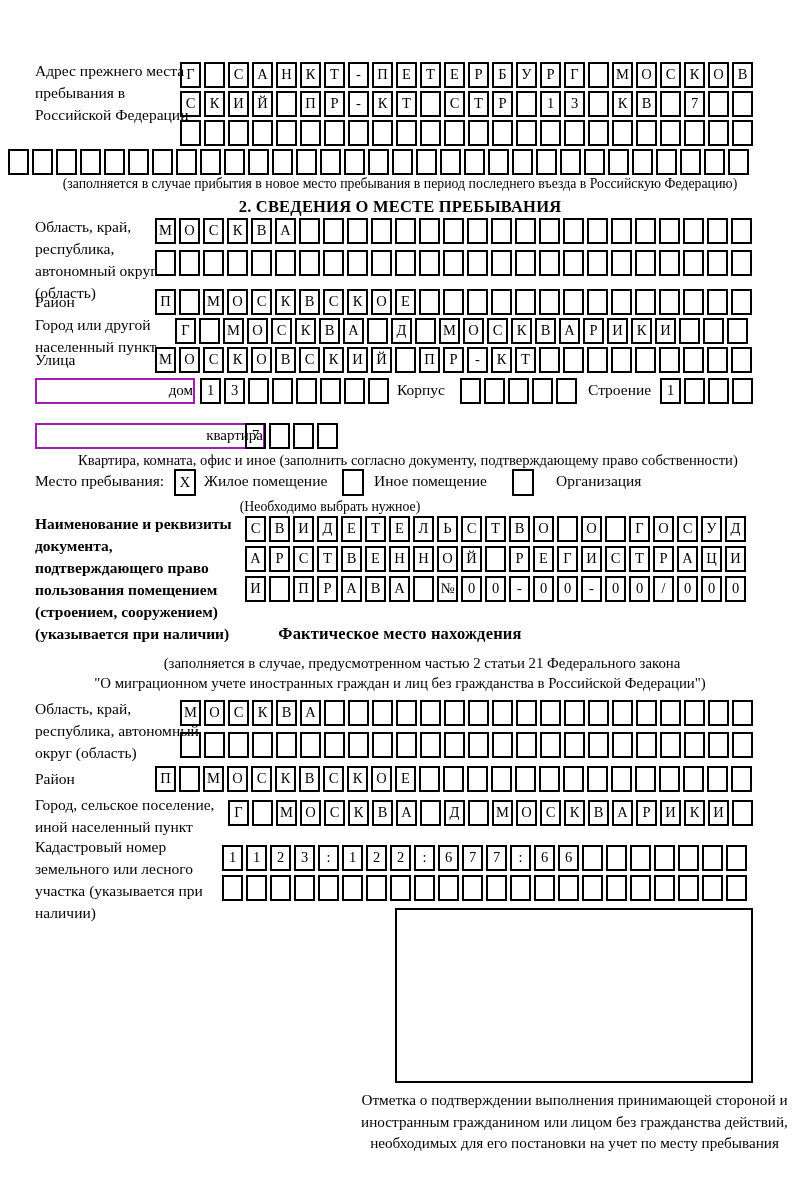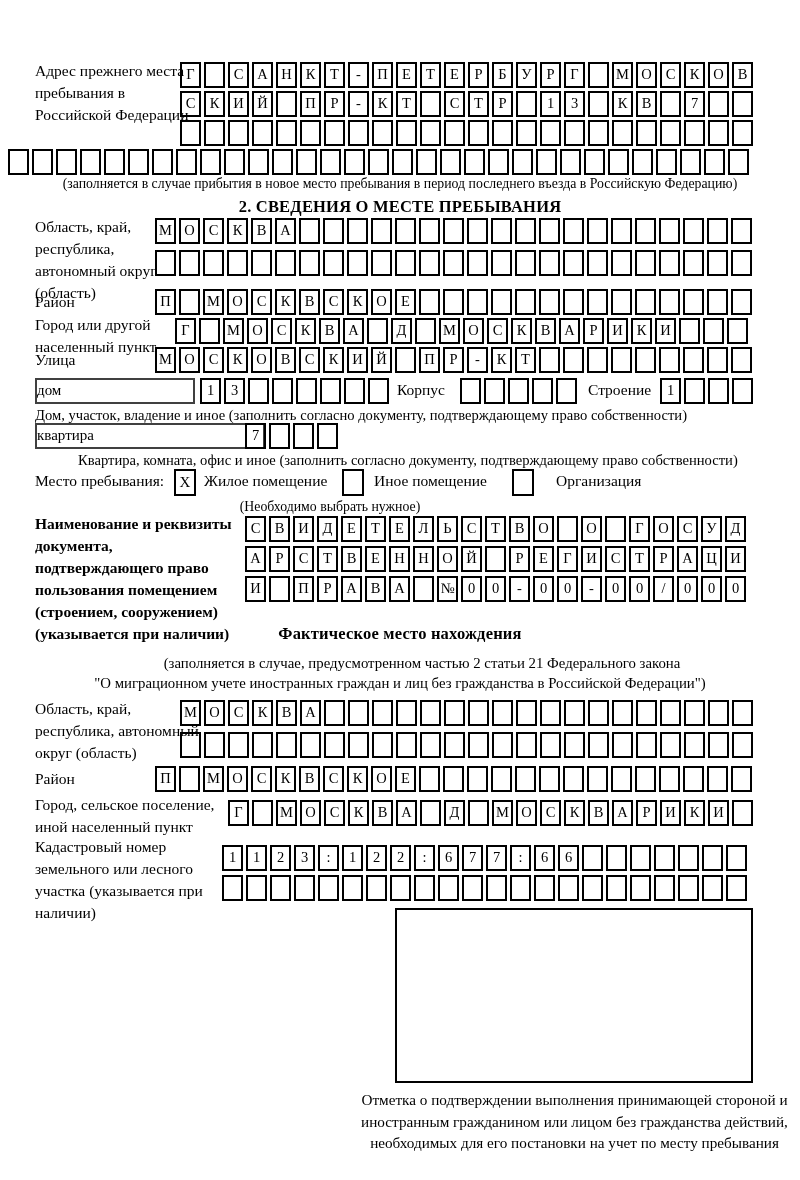--- a/index.html
+++ b/index.html
@@ -15,22 +15,22 @@
   .note-l { font-size:14.6px; text-align:left; }
   .title { font-weight:bold; font-size:16.5px; text-align:center; letter-spacing:.2px; }
   .cellrow { display:flex; }
   .cell {
     flex:0 0 auto; width:21px; height:26px; margin-right:3px;
     border:2px solid #000; box-sizing:border-box;
     text-align:center; font-size:14.5px; line-height:21px;
     font-family:"Liberation Serif","DejaVu Serif",serif;
   }
   .wbox {
-    border:2px solid #404040; box-sizing:border-box; height:26px;
-    text-align:left; font-size:15px; line-height:21px;
+    border:2px solid #a21caf; box-sizing:border-box; height:26px;
+    text-align:right; font-size:15px; line-height:21px;
   }
   .chk {
     position:absolute; width:22px; height:27px;
     border:2px solid #000; box-sizing:border-box;
     text-align:center; font-size:15px; line-height:23px;
   }
   .bigbox { position:absolute; border:2px solid #000; box-sizing:border-box; background:#fff; }
   .inline-label { font-size:15.5px; white-space:nowrap; }
 </style>
 </head>
@@ -316,21 +316,20 @@
       <span class="cell"></span>
       <span class="cell"></span>
     </div>
   <div class="abs inline-label" style="left:588px; top:381px;">Строение</div>
   <div class="abs cellrow" style="left:660px; top:378px;">
       <span class="cell">1</span>
       <span class="cell"></span>
       <span class="cell"></span>
       <span class="cell"></span>
     </div>
-  <div class="abs note-l" style="left:35px; top:407px; width:740px;">Дом, участок, владение и иное (заполнить согласно документу, подтверждающему право собственности)</div>
 
   <div class="abs wbox" style="left:35px; top:423px; width:230px;">квартира</div>
   <div class="abs cellrow" style="left:245px; top:423px;">
       <span class="cell">7</span>
       <span class="cell"></span>
       <span class="cell"></span>
       <span class="cell"></span>
     </div>
   <div class="abs note-l" style="left:35px; top:452px; width:740px;margin-left:43px;">Квартира, комната, офис и иное (заполнить согласно документу, подтверждающему право собственности)</div>
 

